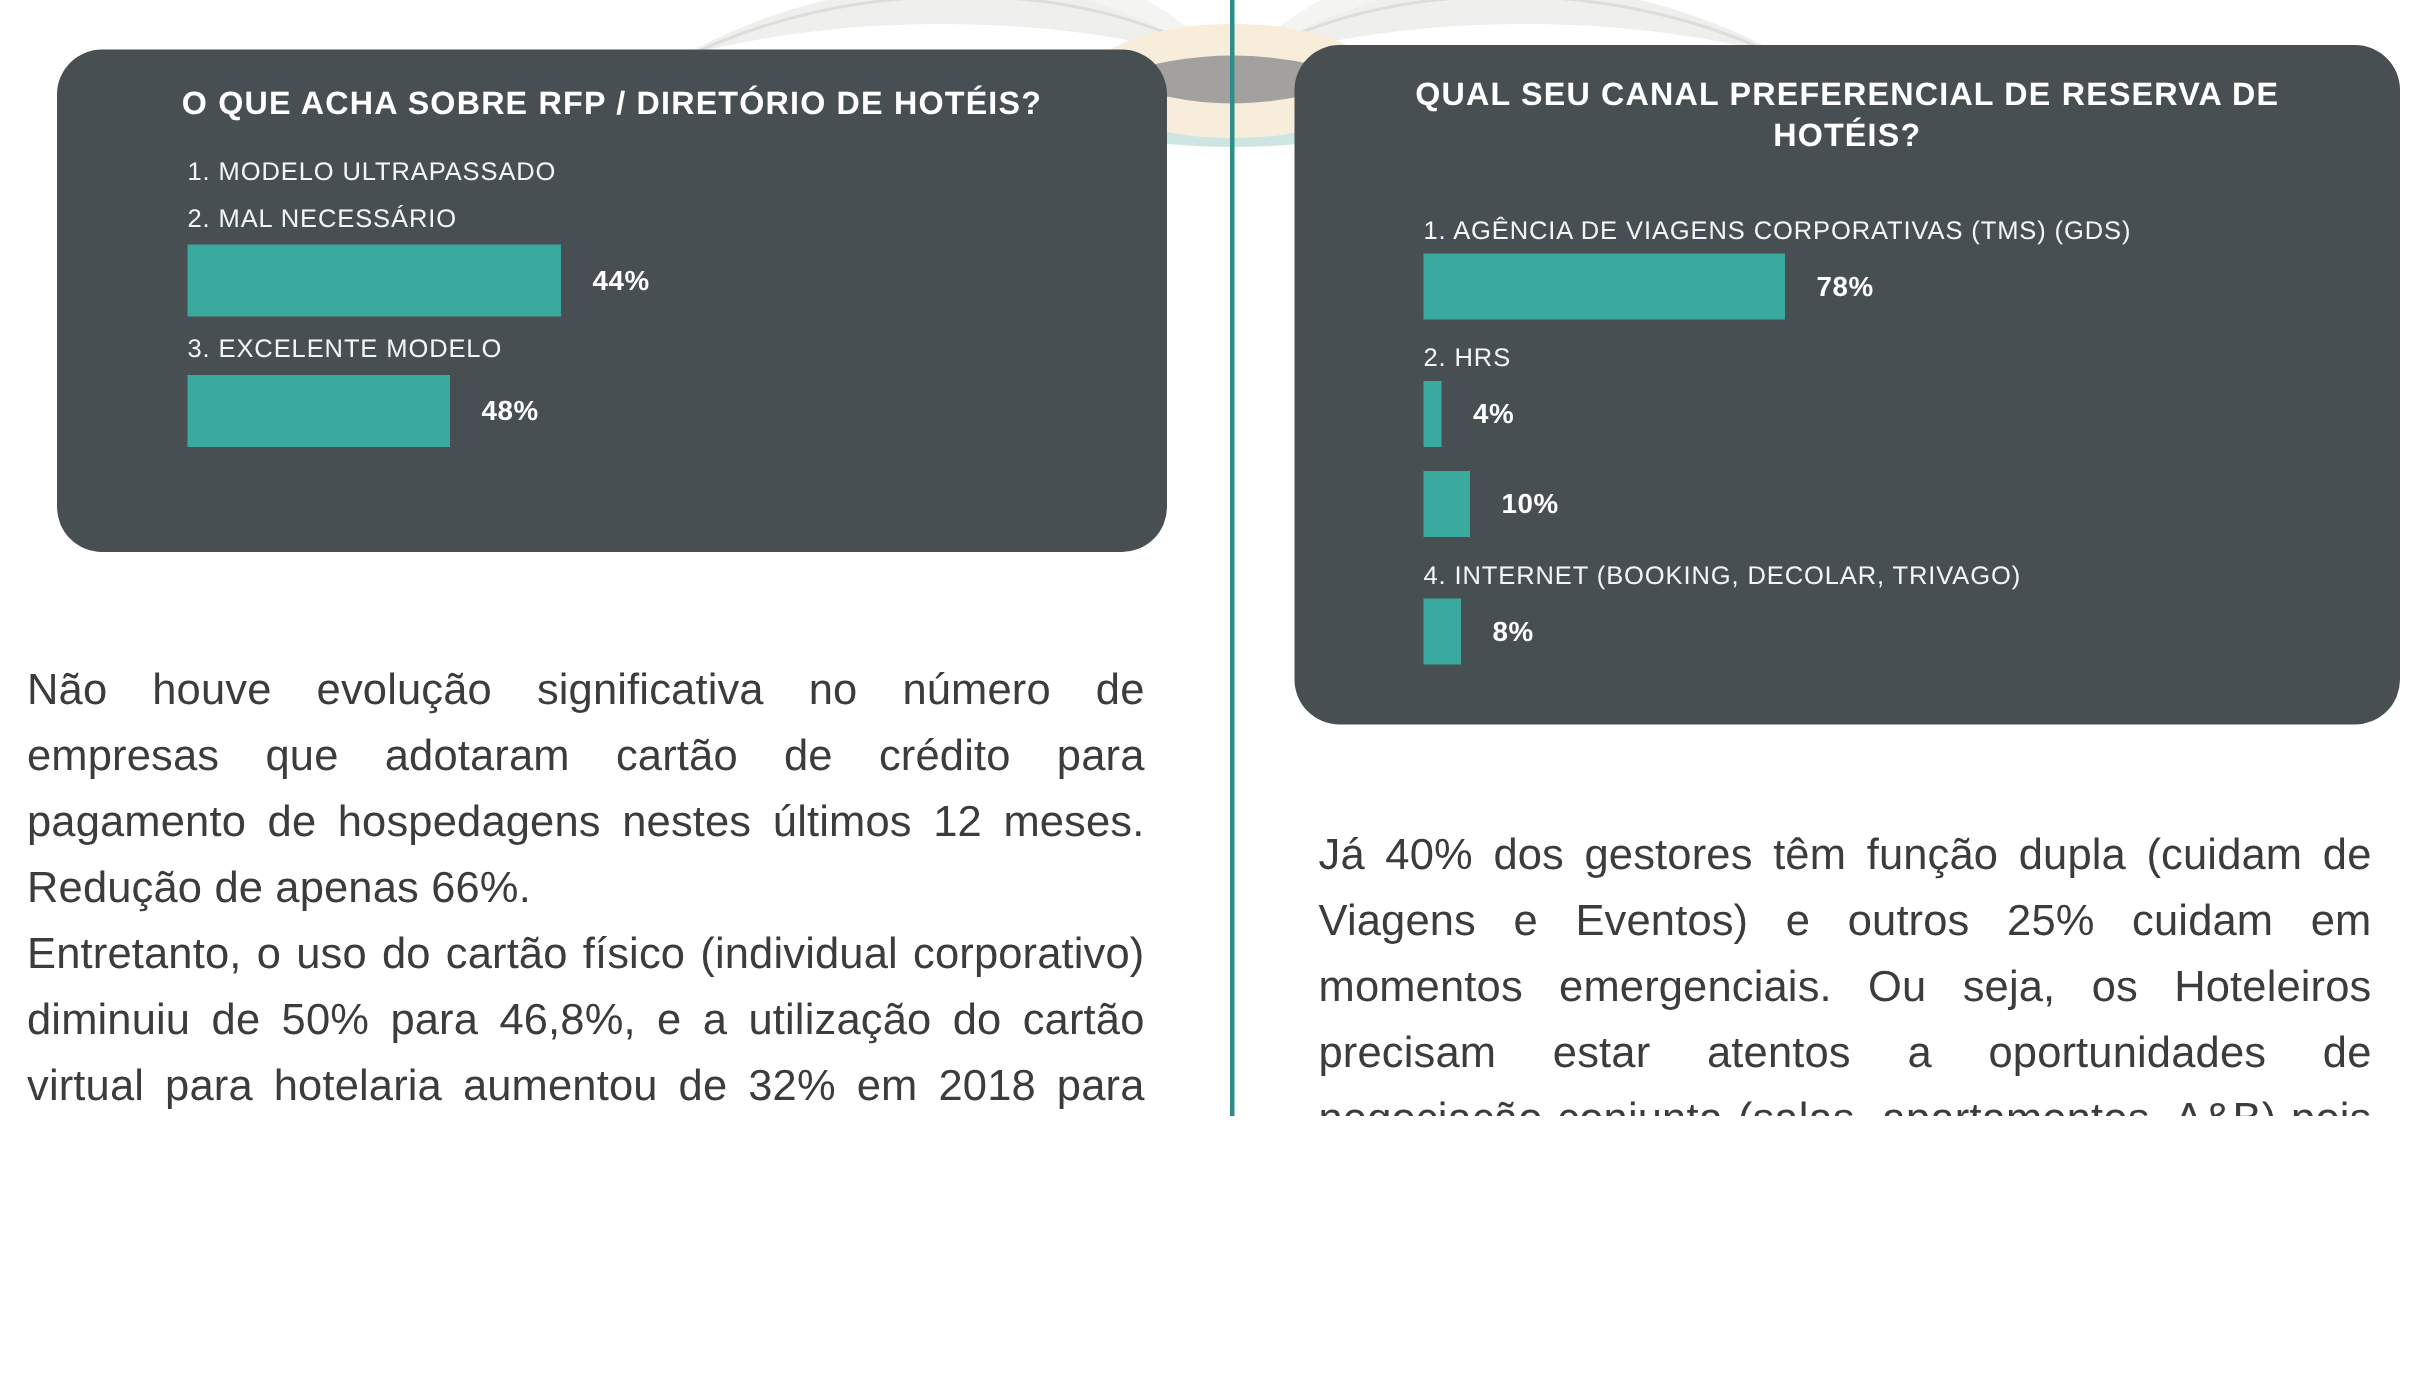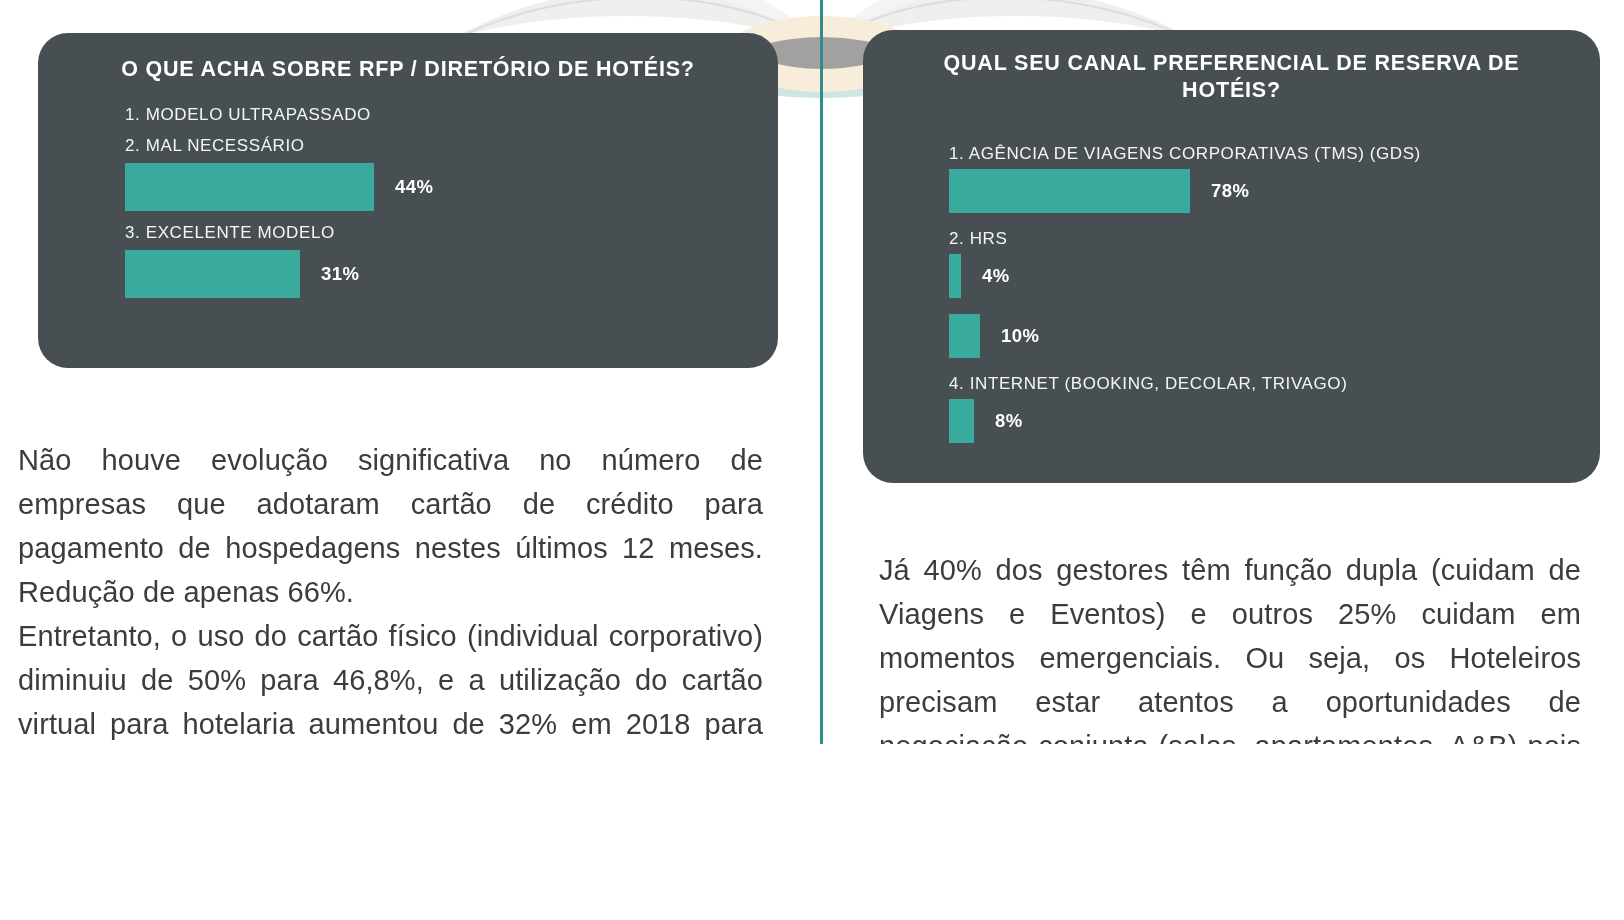--- a/index.html
+++ b/index.html
@@ -76,21 +76,21 @@
         <div class="bar-label">2. MAL NECESSÁRIO</div>
         <div class="bar-line">
           <div class="bar" style="background: rgb(58, 170, 158); width: 249px;"></div>
           <span class="bar-value">44%</span>
         </div>
       </div>
       <div class="row">
         <div class="bar-label">3. EXCELENTE MODELO</div>
         <div class="bar-line">
           <div class="bar" style="background: rgb(58, 170, 158); width: 175px;"></div>
-          <span class="bar-value">31%</span>
+          <span class="bar-value">48%</span>
         </div>
       </div>
     </div>
   </section>
 
   <section class="panel panel-right" style="background: rgb(72, 79, 82);">
     <h2 class="panel-title">QUAL SEU CANAL PREFERENCIAL DE RESERVA DE HOTÉIS?</h2>
     <div class="rows">
       <div class="row">
         <div class="bar-label">1. AGÊNCIA DE VIAGENS CORPORATIVAS (TMS) (GDS)</div>

